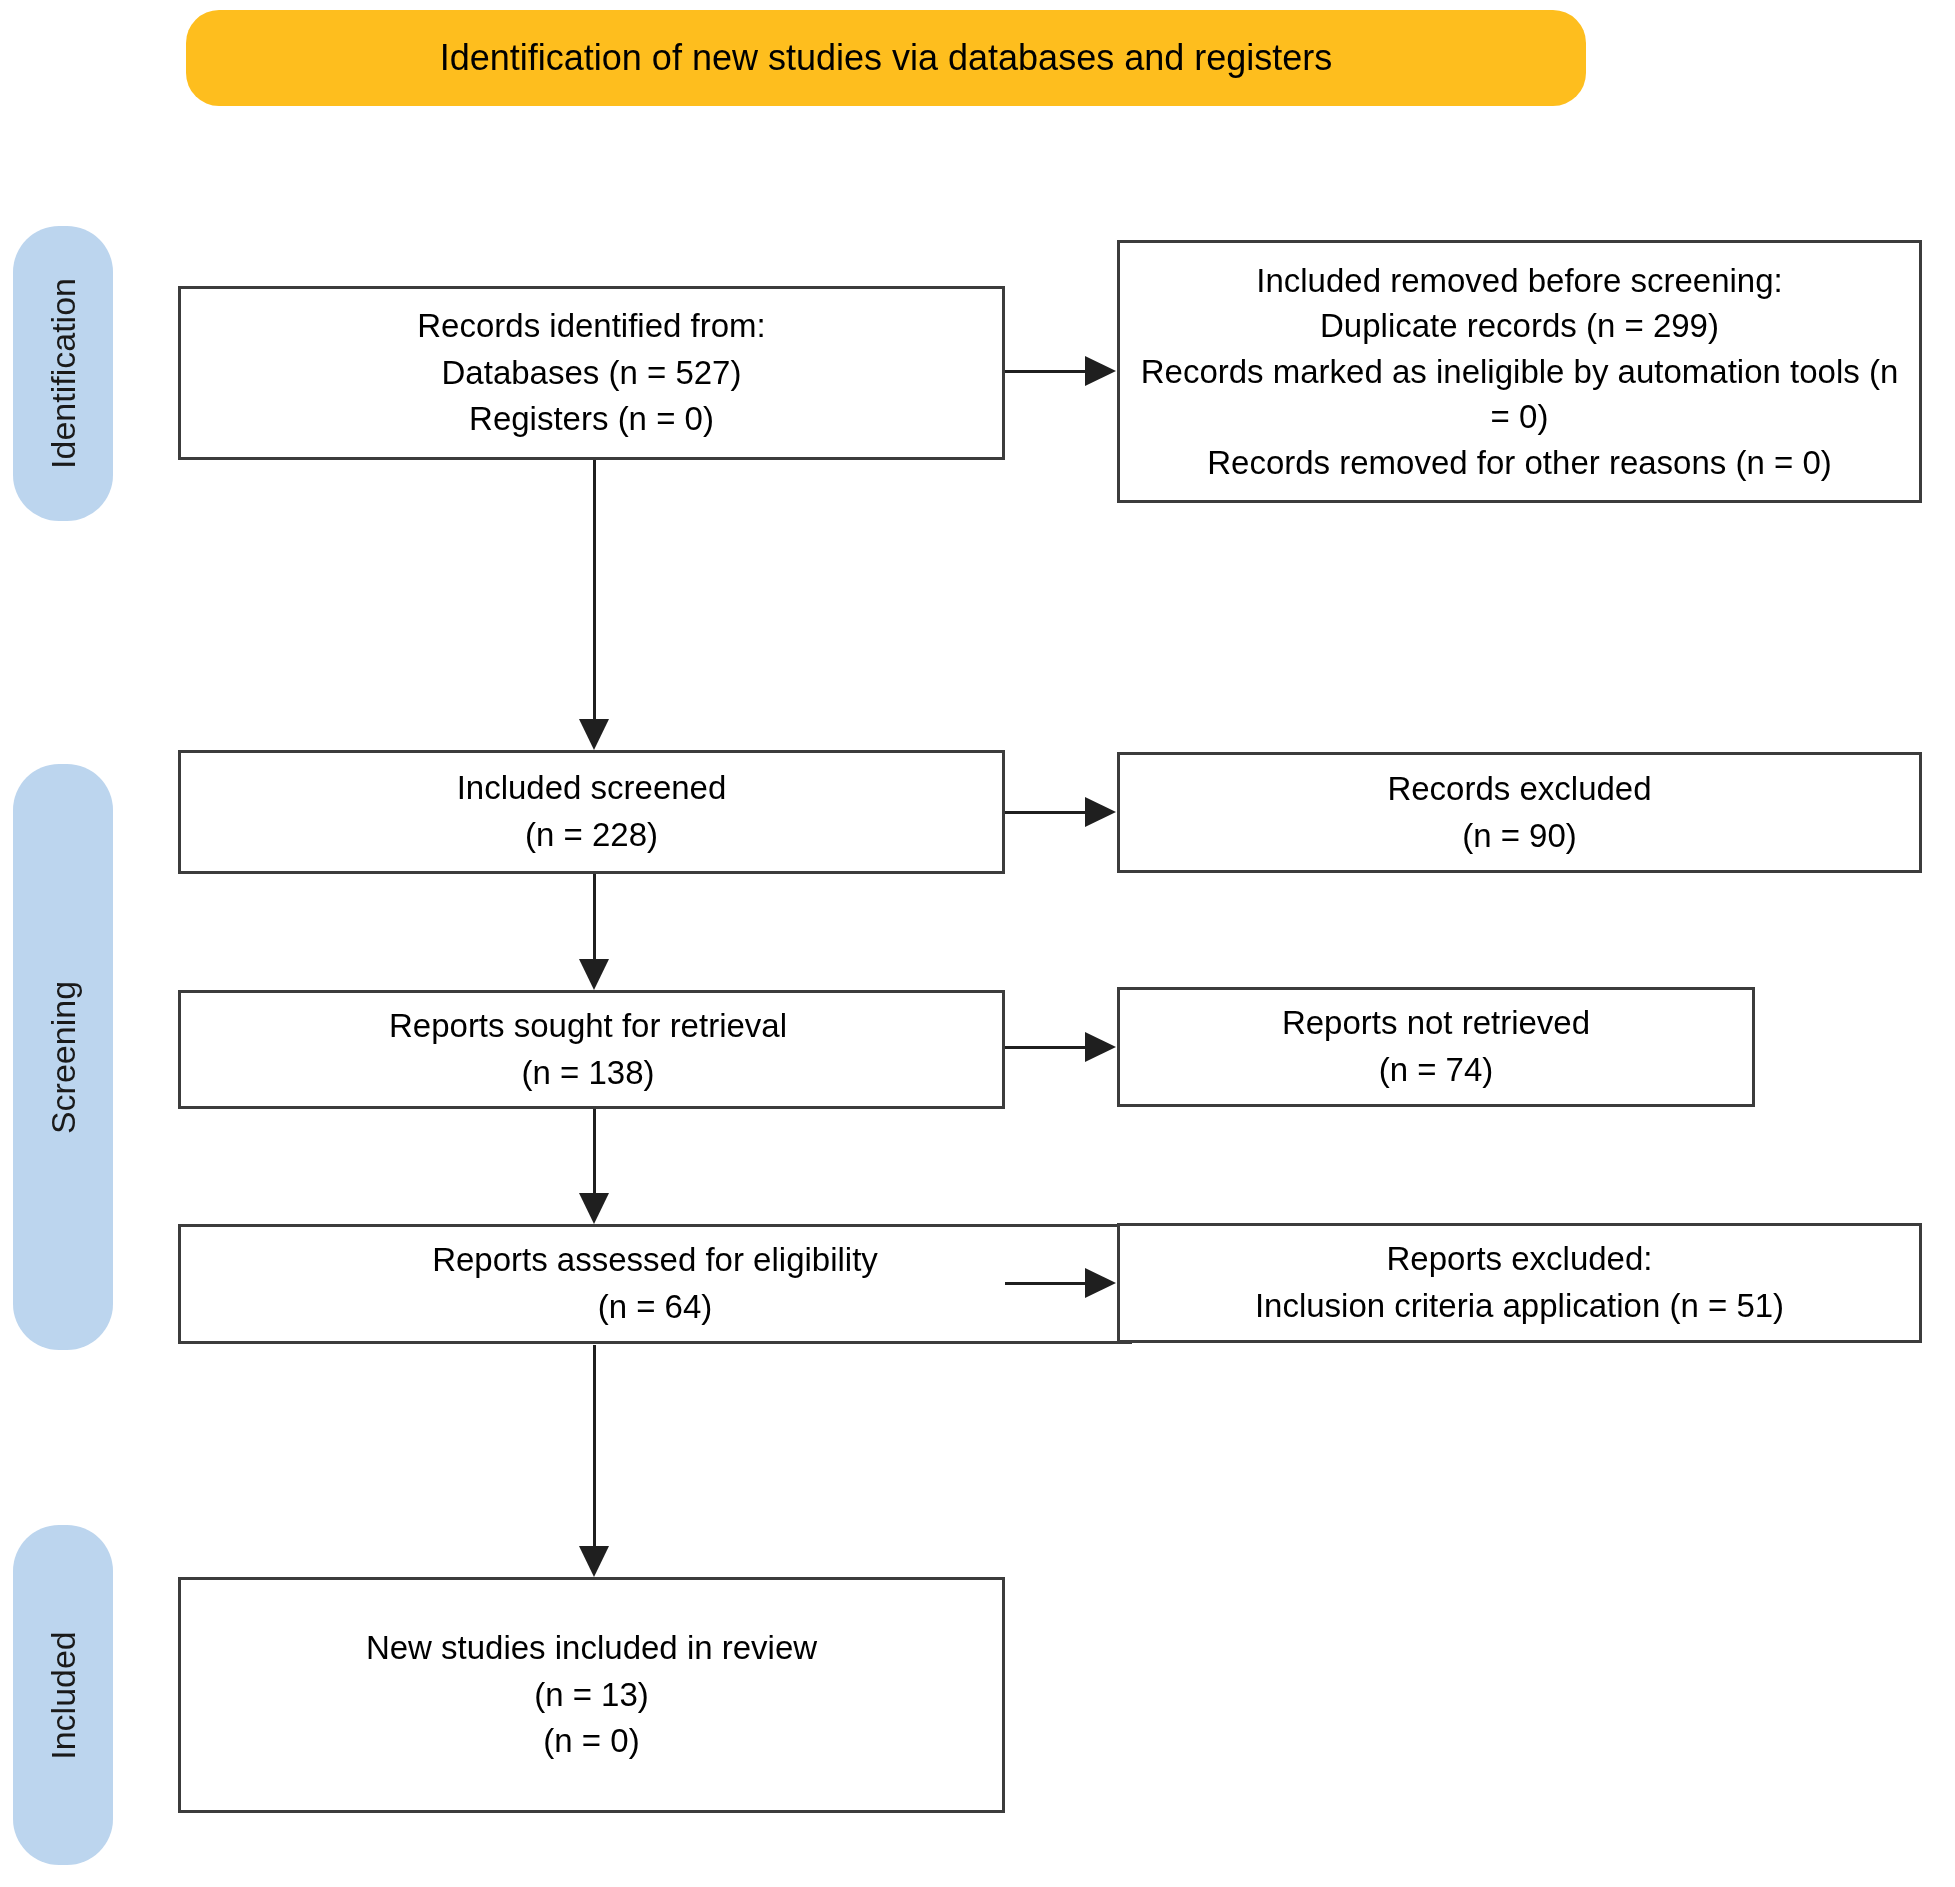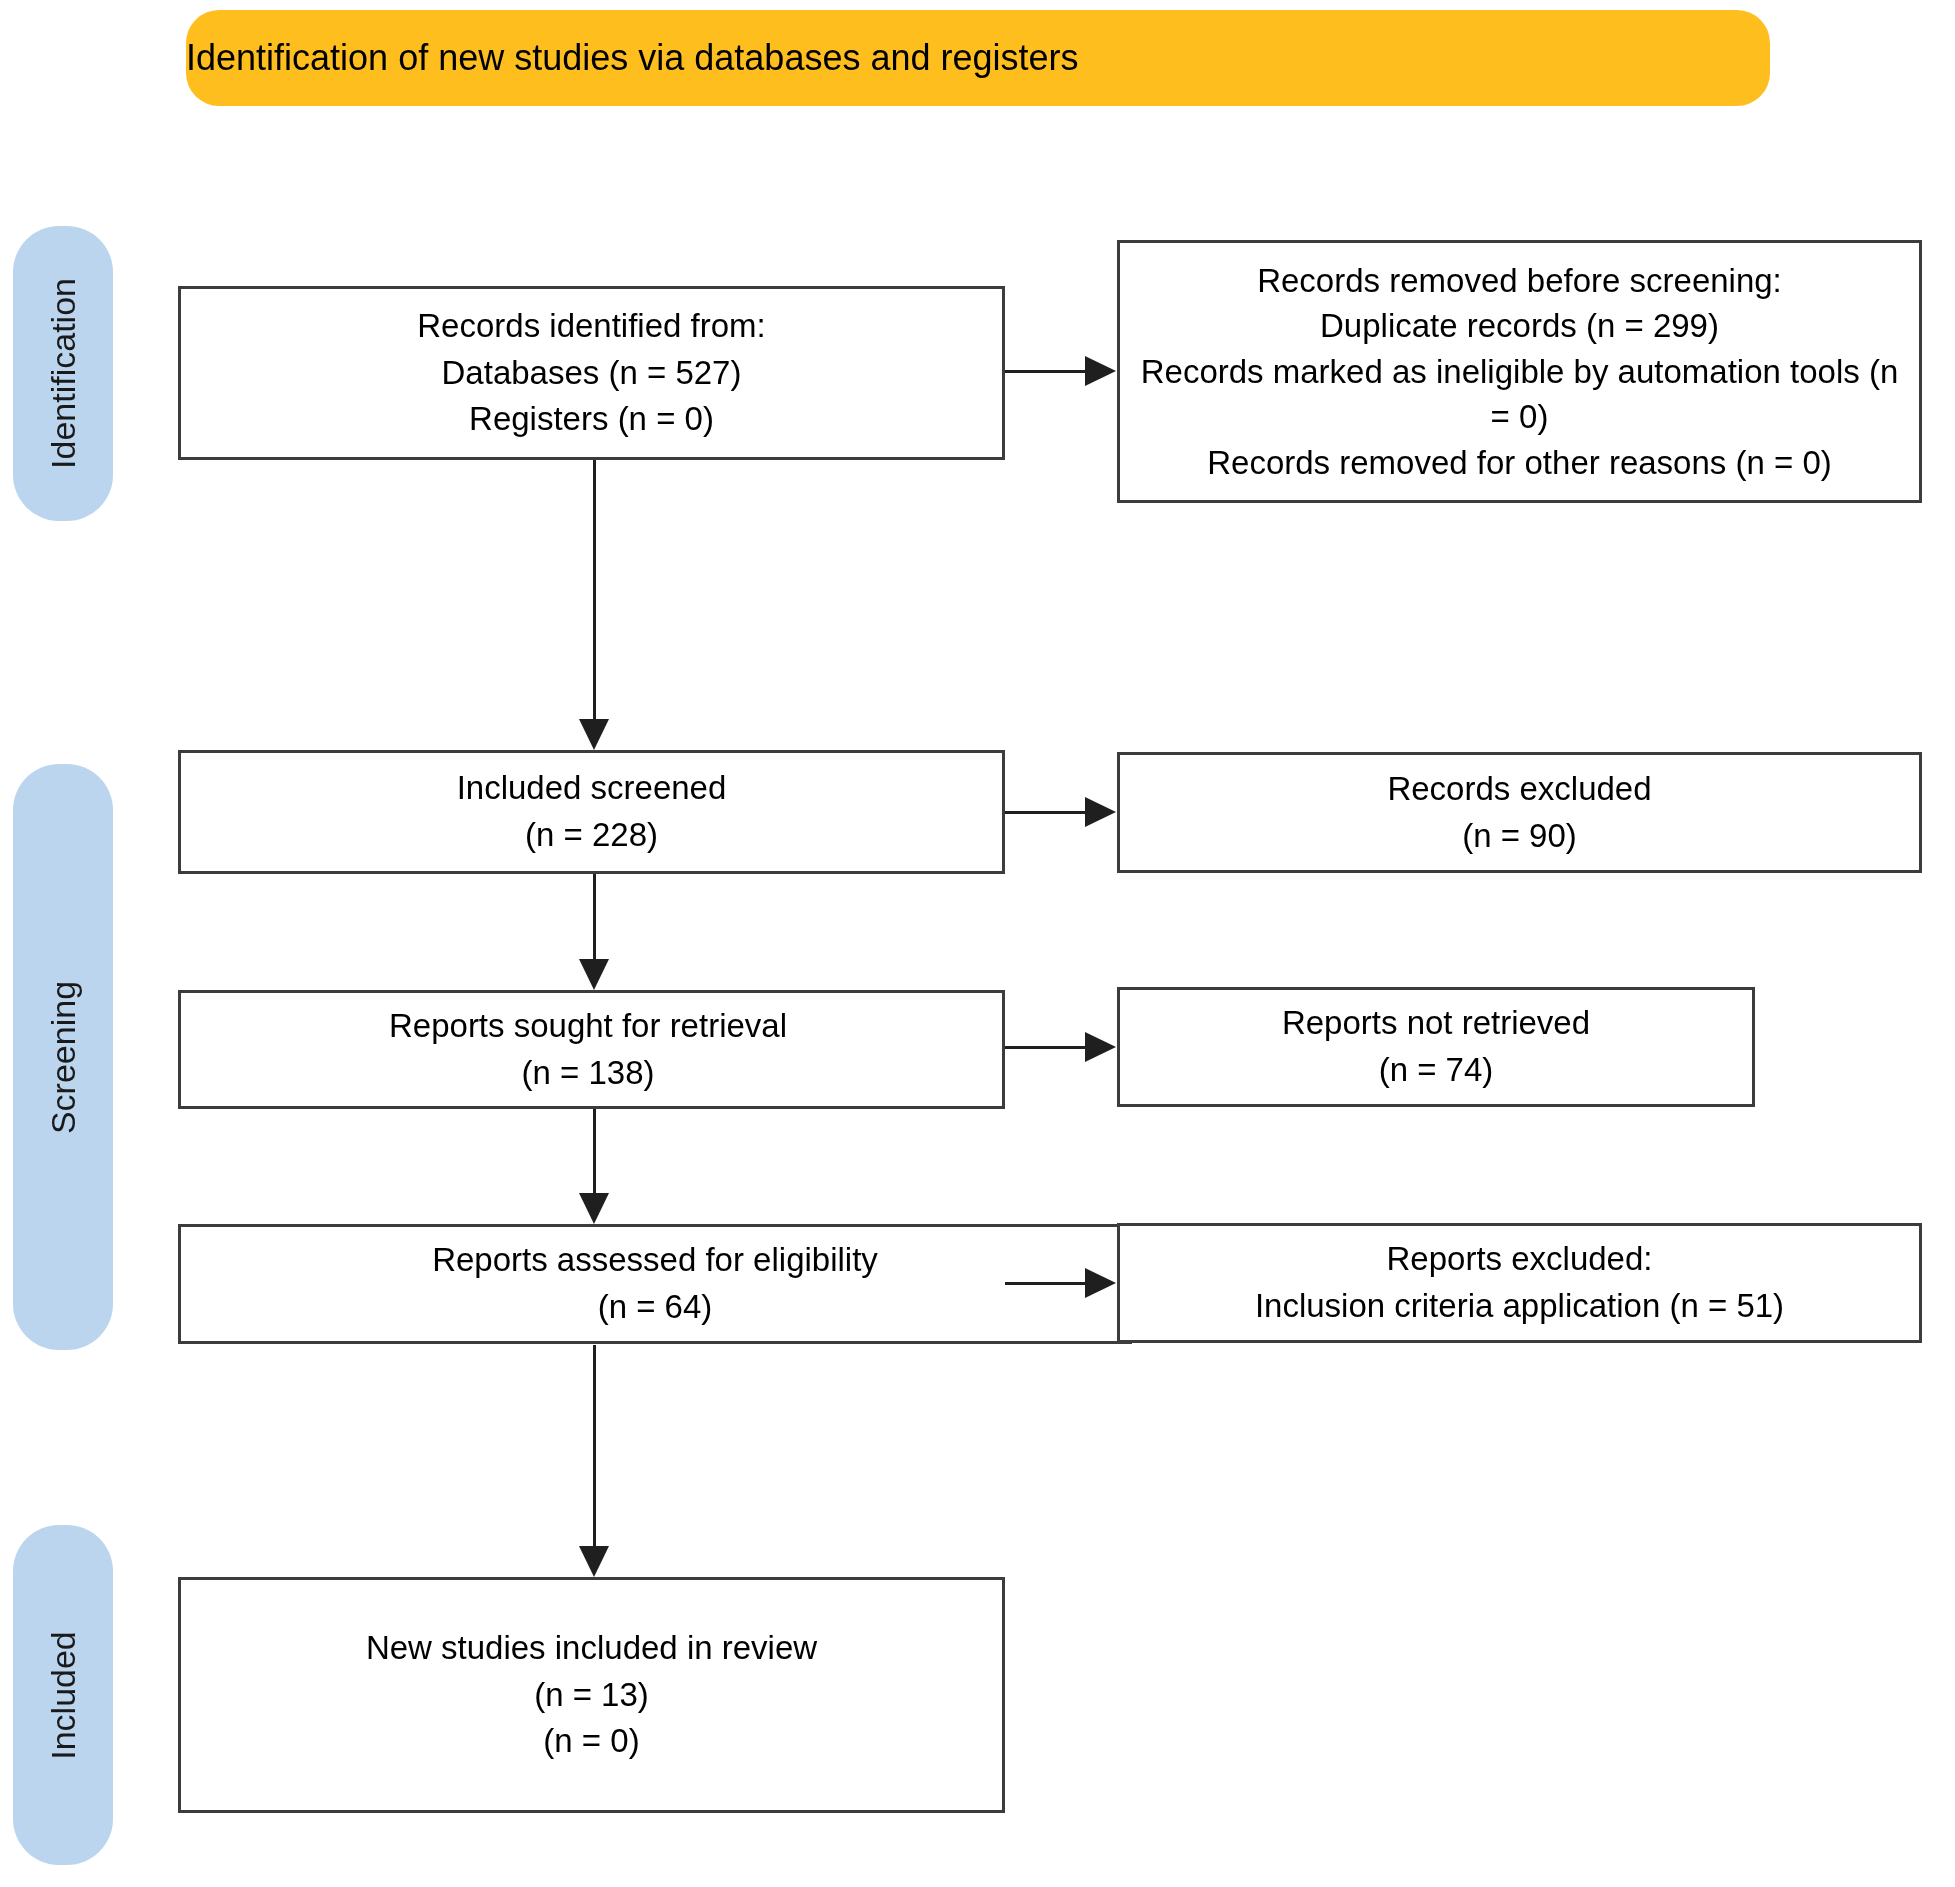--- a/index.html
+++ b/index.html
@@ -1,22 +1,22 @@
 <!DOCTYPE html>
 <html style="--banner_bg: #FEBE1E; --stage_bg: #BCD5EE; --box_border: #3C3C3C; --arrow: #1F1F1F; --text: #000000;font-size:12px"><head>
 <meta charset="utf-8">
 <style>
   html,body{margin:0;padding:0;background:#ffffff;}
   body{font-family:"Liberation Sans","DejaVu Sans",sans-serif;color:var(--text,#000);}
   .diagram{position:relative;width:1955px;height:1888px;background:#fff;overflow:hidden;}
 
   .banner{
-    position:absolute;left:186px;top:10.4px;width:1584px;height:96px;
+    position:absolute;left:186px;top:10.4px;width:1400px;height:96px;
     background:var(--banner_bg,#FEBE1E);border-radius:33px;
-    display:flex;align-items:center;justify-content:flex-start;
+    display:flex;align-items:center;justify-content:center;
     font-size:36px;
   }
 
   .ribbon{
     position:absolute;left:13.4px;width:100px;
     background:var(--stage_bg,#BCD5EE);border-radius:46px;
     display:flex;align-items:center;justify-content:center;
   }
   .ribbon .vtext{
     transform:rotate(-90deg);white-space:nowrap;font-size:34px;color:#1a1a1a;
@@ -78,21 +78,21 @@
     <div>(n = 64)</div>
   </div>
 
   <div class="node" style="left:178px;top:1577px;width:827px;height:236px;">
     <div>New studies included in review</div>
     <div>(n = 13)</div>
     <div>(n = 0)</div>
   </div>
 
   <div class="node" style="left:1117px;top:240px;width:805px;height:263px;line-height:1.38;">
-    <div>Records removed before screening:</div>
+    <div>Included removed before screening:</div>
     <div>Duplicate records (n = 299)</div>
     <div>Records marked as ineligible by automation tools (n = 0)</div>
     <div>Records removed for other reasons (n = 0)</div>
   </div>
 
   <div class="node" style="left:1117px;top:752px;width:805px;height:121px;text-align:right;">
     <div>Records excluded</div>
     <div>(n = 90)</div>
   </div>
 

